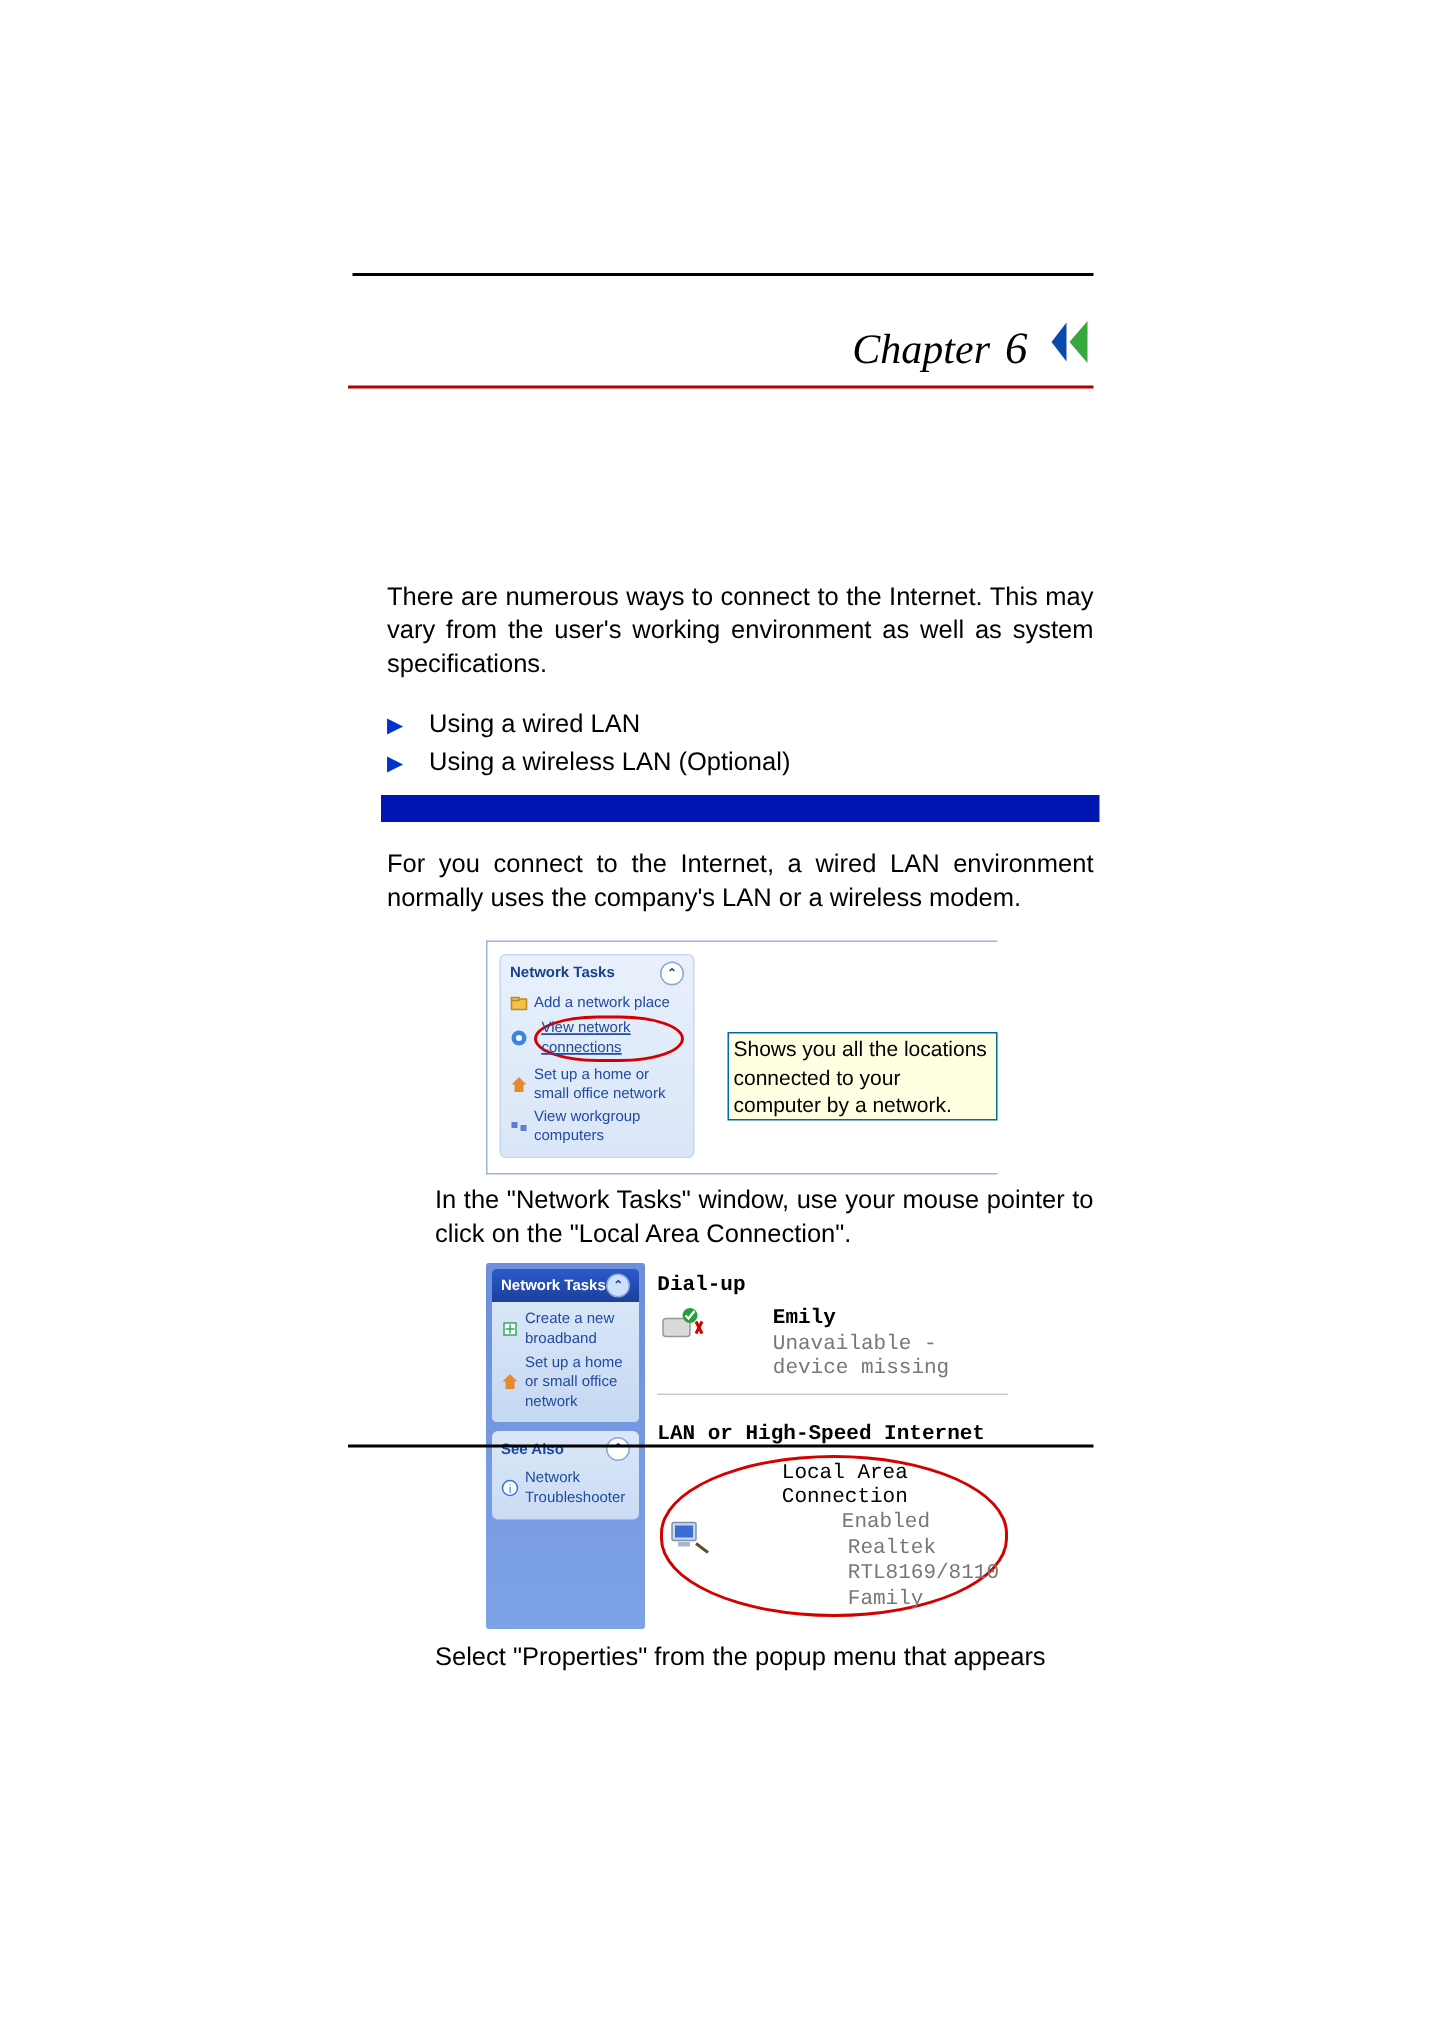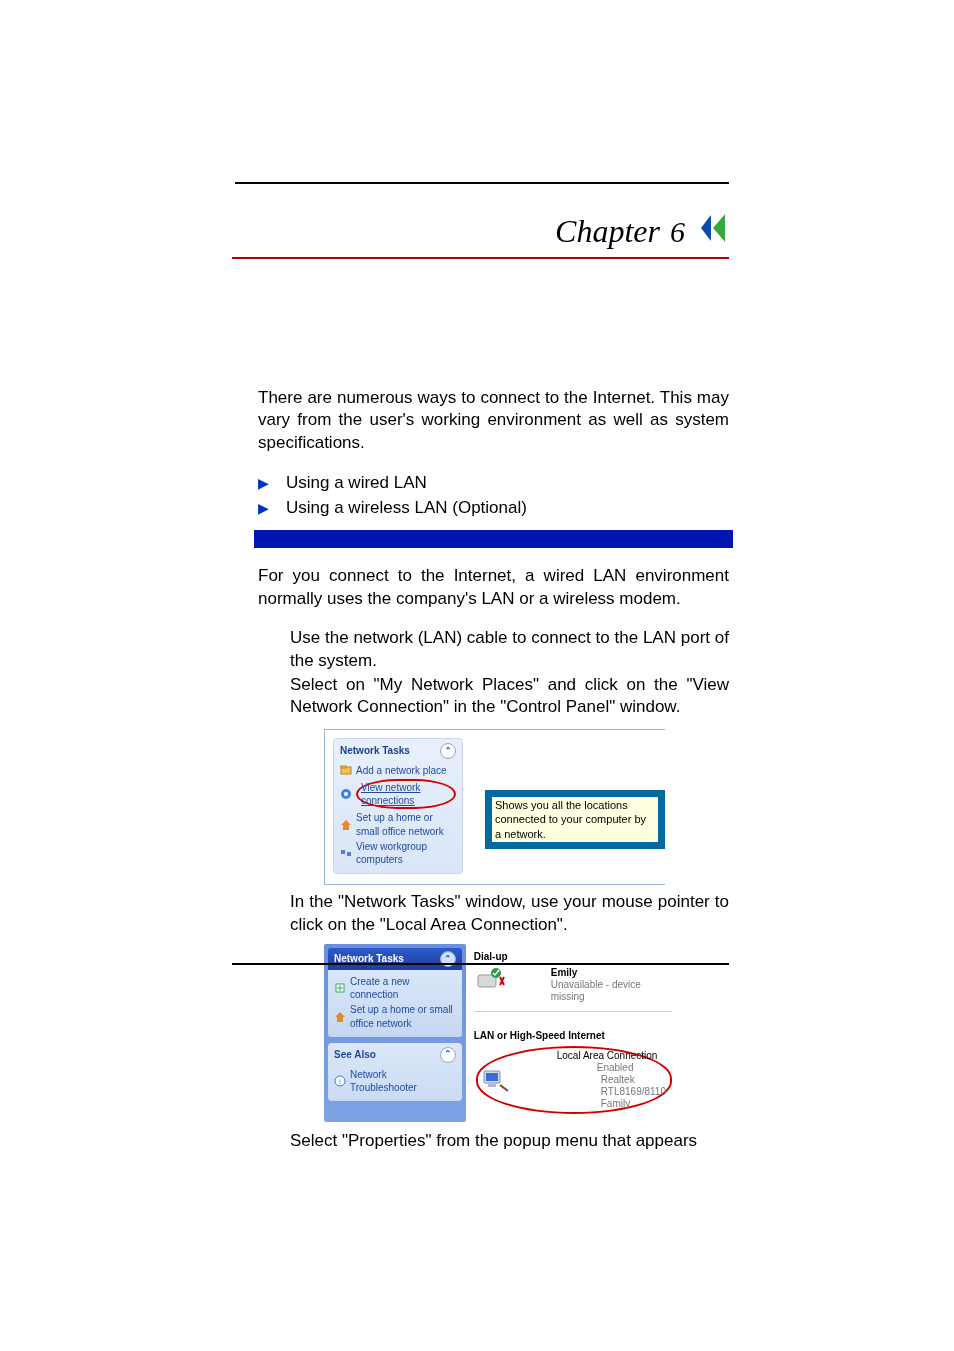--- a/index.html
+++ b/index.html
@@ -28,21 +28,21 @@
     position: absolute;
     right: 225px;
     top: 208px;
     display: flex;
     align-items: baseline;
     gap: 8px;
   }
   .chapter-word {
     font-family: "Times New Roman", serif;
     font-style: italic;
-    font-size: 32px;
+    font-size: 28px;
     color: #000;
     padding-right: 2px;
   }
   .chapter-num {
     font-family: "Times New Roman", serif;
     font-style: italic;
     font-size: 30px;
     color: #000;
   }
   .chapter-icon {
@@ -134,23 +134,23 @@
     display:flex;
     align-items: center;
     gap:4px;
     padding:1px 0;
     color:#224a9e;
   }
   .task-link.underline span { text-decoration: underline; }
   .task-link .ico { width:12px; height:12px; display:inline-block; }
   .tooltip-box {
     margin: 2px 0 0 14px;
-    border: 7px solid #0369a1;
+    border: 1px solid #0369a1;
     background: #ffffe1;
-    font-size: 11px;
+    font-size: 14px;
     padding: 1px 3px;
     color: #000;
   }
   .red-oval {
     border: 2px solid #d40000;
     border-radius: 50%/60%;
     padding: 0 3px;
     display: inline-block;
   }
   .ss1-row {
@@ -199,21 +199,22 @@
   .ss2-body {
     background: linear-gradient(#d9e6f8, #c5d8f2);
     border-radius: 0 0 3px 3px;
     padding: 4px 6px 6px 6px;
     color:#1b3f8f;
   }
   .ss2-right {
     flex:1;
     background:#fff;
     padding: 4px 0 0 2px;
-    font-size: 10px;
+    font-size: 14px;
+    font-family: Liberation Mono, monospace;
   }
   .section-head {
     font-weight: bold;
     color:#000;
     margin: 2px 0 4px 0;
   }
   .conn-item {
     display:flex;
     align-items:flex-start;
     gap:6px;
@@ -272,24 +273,20 @@
       <div class="bullet-row">
         <span class="blue-arrow">▶</span>
         <span>Using a wireless LAN (Optional)</span>
       </div>
     </div>
 
     <div class="blue-bar"></div>
 
     <p class="para-just">For you connect to the Internet, a wired LAN environment normally uses the company's LAN or a wireless modem.</p>
 
-    <div class="indented-block">
-      <p class="para-just" style="margin:0 0 2px 0;">Use the network (LAN) cable to connect to the LAN port of the system.</p>
-      <p class="para-just" style="margin:0;">Select on "My Network Places" and click on the "View Network Connection" in the "Control Panel" window.</p>
-    </div>
 
     <div class="screenshot1">
       <div class="ss1-row">
         <div class="task-panel">
           <div class="task-header">
             <span>Network Tasks</span>
             <span class="collapse-btn">⌃</span>
           </div>
           <div class="task-link">
             <span class="ico">
@@ -345,21 +342,21 @@
             <span class="collapse-btn" style="background:#cfe0fb;">⌃</span>
           </div>
           <div class="ss2-body">
             <div class="task-link">
               <span class="ico">
                 <svg width="12" height="12">
                     <rect x="2" y="2" width="8" height="8" fill="#fff" stroke="#3a6"></rect>
                     <path d="M6 3 L6 9 M3 6 L9 6" stroke="#3a6"></path>
                   </svg>
               </span>
-              <span>Create a new connection</span>
+              <span>Create a new broadband</span>
             </div>
             <div class="task-link">
               <span class="ico">
                 <svg width="12" height="12">
                     <path d="M6 1 L11 6 L9 6 L9 11 L3 11 L3 6 L1 6 Z" fill="#e58a2e"></path>
                   </svg>
               </span>
               <span>Set up a home or small office network</span>
             </div>
           </div>

